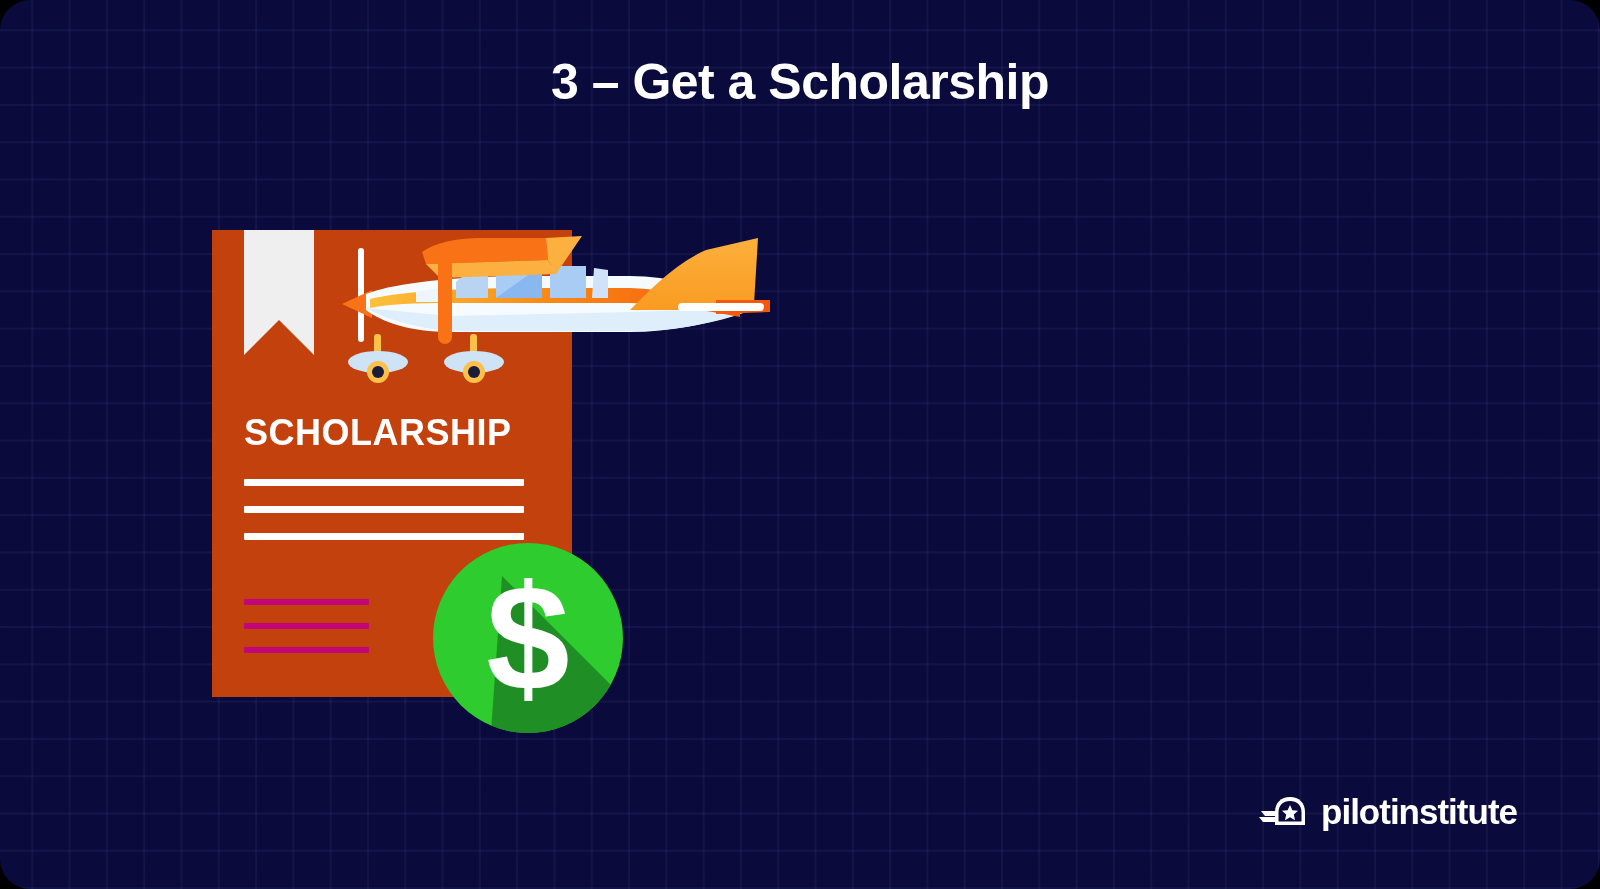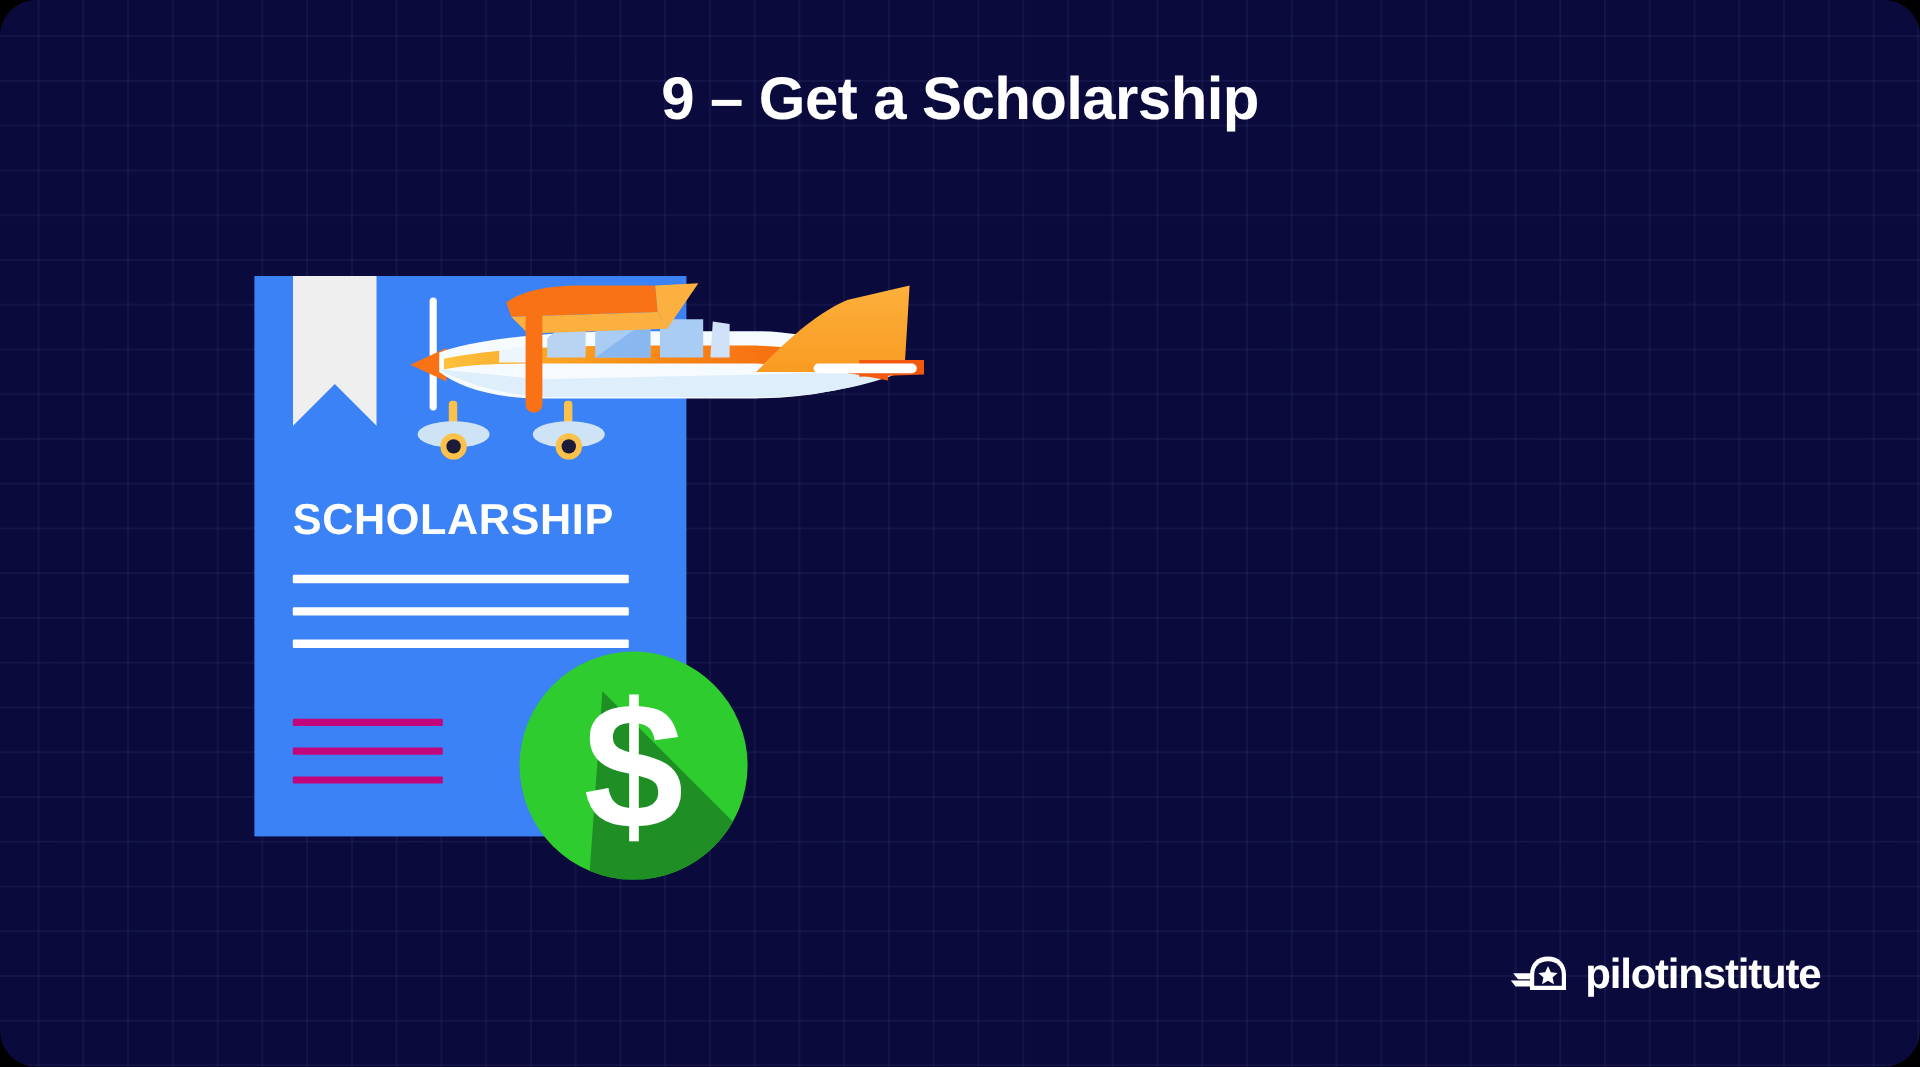--- a/index.html
+++ b/index.html
@@ -58,21 +58,21 @@
     height: 500px;
   }
 
   
   .card {
     position: absolute;
     left: 0;
     top: 0;
     width: 360px;
     height: 467px;
-    background: #3b82f6;
+    background: #c2410c;
   }
 
   
   .ribbon {
     position: absolute;
     left: 32px;
     top: 0px;
     width: 70px;
     height: 125px;
     background: #efefef;
@@ -162,21 +162,21 @@
     line-height: 1;
   }
 </style>
 </head>
 <body>
 
 <div id="slide">
 
   <div id="grid"></div>
 
-  <div id="title">9 – Get a Scholarship</div>
+  <div id="title">3 – Get a Scholarship</div>
 
   <div id="illustration">
 
     <div class="card">
       <div class="ribbon"></div>
       <div class="card-title">SCHOLARSHIP</div>
       <div class="rule-white r1"></div>
       <div class="rule-white r2"></div>
       <div class="rule-white r3"></div>
       <div class="rule-dark d1"></div>

